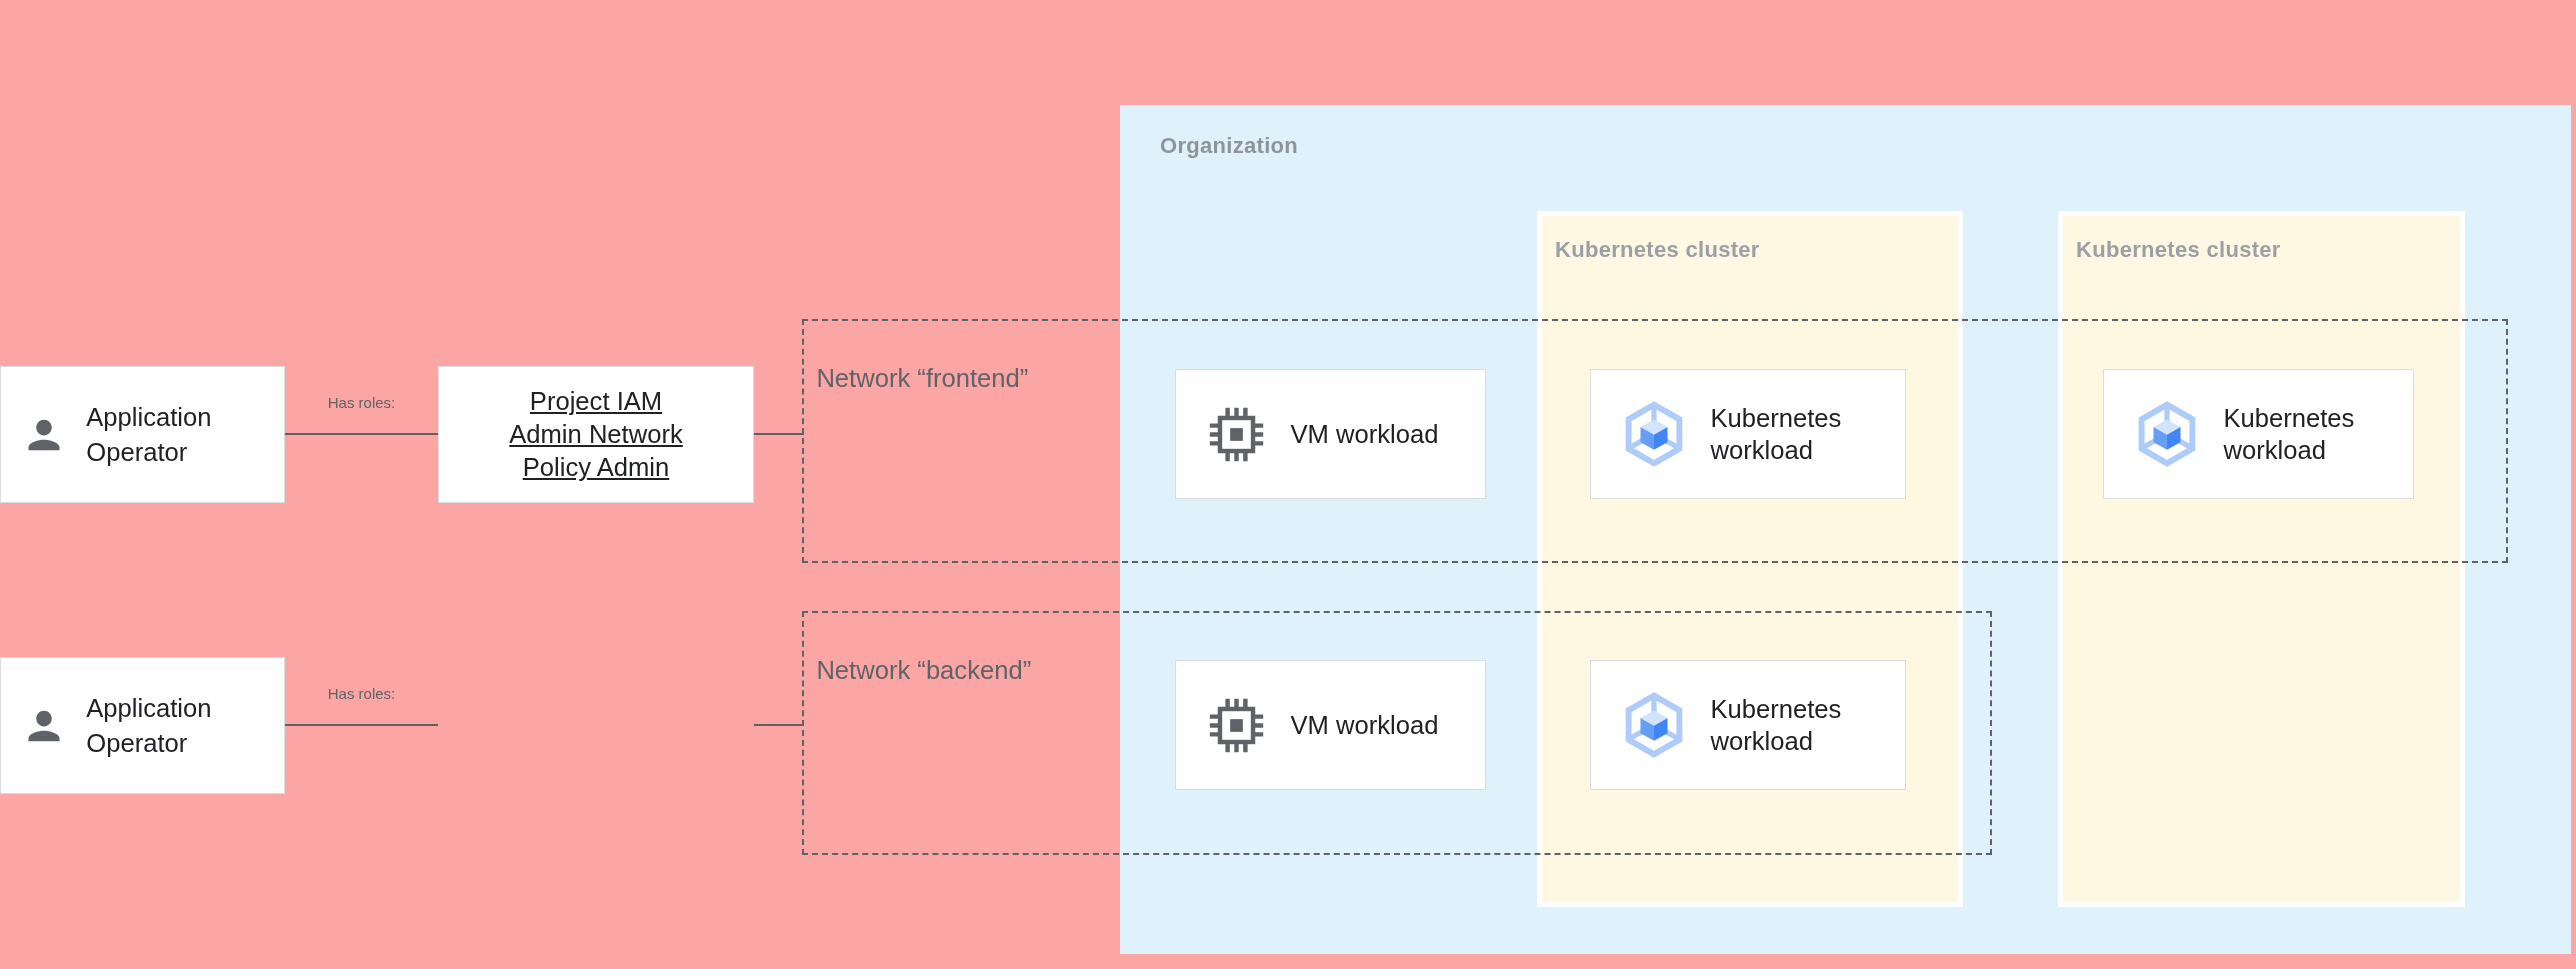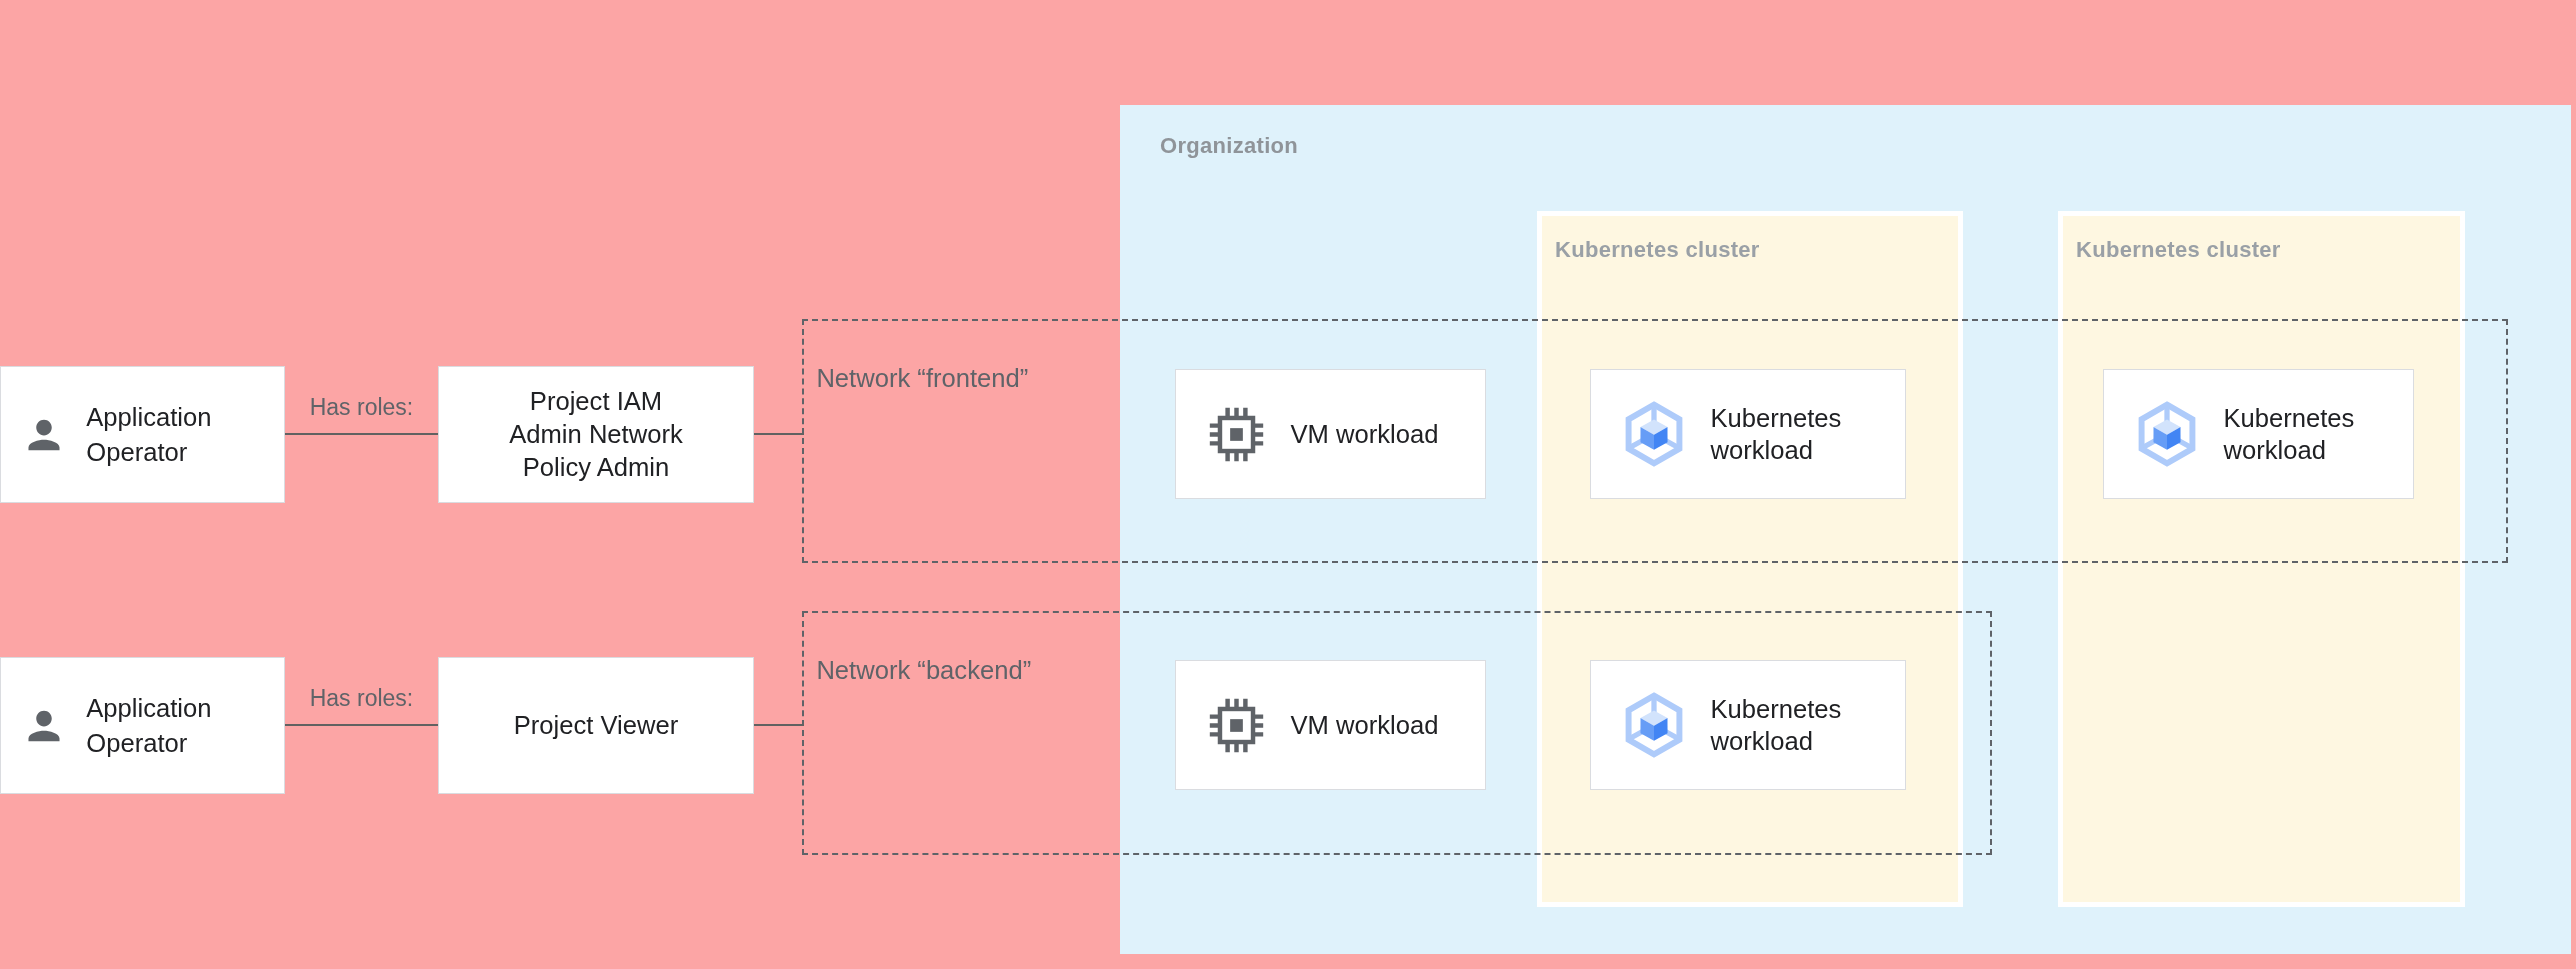--- a/index.html
+++ b/index.html
@@ -69,21 +69,21 @@
     z-index: 4;
   }
   .c1a { left: 285px;  top: 433px;  width: 153px; }
   .c1b { left: 754px; top: 433px;  width: 50px;  }
   .c2a { left: 285px;  top: 724px; width: 153px; }
   .c2b { left: 754px; top: 724px; width: 50px;  }
   .has-roles {
     position: absolute;
     left: 285px; width: 153px;
     text-align: center;
-    font-size: 23px;
+    font-size: 15px;
     color: #5F6368;
     z-index: 4;
   }
   .hr1 { top: 394px; }
   .hr2 { top: 685px; }
 
   
   .node {
     position: absolute;
     background: #ffffff;
@@ -100,21 +100,21 @@
   .pb1 { top: 366px; }
   .pb2 { top: 657px; }
   .person-box .label { line-height: 35px; }
 
   .role-box {
     left: 438px; width: 316px; height: 137px;
     justify-content: center; text-align: center;
   }
   .rb1 { top: 366px; }
   .rb2 { top: 657px; }
-  .role-box .label { line-height: 33px; }
+  .role-box .label { line-height: 33px; text-decoration: underline; }
   .role-box .narrow { max-width: 207px; }
 
   .workload { padding-left: 30px; gap: 23.5px; }
   .vm-1  { left: 1175px; top: 369px;  width: 311px; height: 130px; }
   .gke-1 { left: 1590px; top: 369px;  width: 316px; height: 130px; }
   .gke-2 { left: 2103px; top: 369px;  width: 311px; height: 130px; }
   .vm-2  { left: 1175px; top: 660px;  width: 311px; height: 130px; }
   .gke-3 { left: 1590px; top: 660px;  width: 316px; height: 130px; }
   .workload .label { line-height: 32px; }
   .workload .two-line { max-width: 173px; }
@@ -163,23 +163,20 @@
     <div class="label narrow">Project IAM Admin Network Policy Admin</div>
   </div>
 
   <div class="node person-box pb2">
     <svg class="icon" viewBox="0 0 24 24" width="46" height="46">
       <path fill="#5F6368" d="M12 12.2c2.25 0 4.05-1.85 4.05-4.1S14.25 4 12 4 7.95 5.85 7.95 8.1s1.8 4.1 4.05 4.1zm0 2.3c-2.7 0-8.1 1.36-8.1 4.05V20h16.2v-1.45c0-2.69-5.4-4.05-8.1-4.05z"></path>
     </svg>
     <div class="label">Application Operator</div>
   </div>
 
-  <div class="node role-box rb2">
-    <div class="label">Project Viewer</div>
-  </div>
 
   <div class="node workload vm-1">
     <svg class="icon" viewBox="0 0 96 96" width="61" height="61">
       <g stroke="#5F6368" stroke-width="7" fill="none">
         <path d="M34 6v16M48 6v16M62 6v16M34 74v16M48 74v16M62 74v16M6 34h16M6 48h16M6 62h16M74 34h16M74 48h16M74 62h16"></path>
         <rect x="22" y="22" width="52" height="52"></rect>
       </g>
       <rect x="38" y="38" width="20" height="20" fill="#5F6368"></rect>
     </svg>
     <div class="label">VM workload</div>

